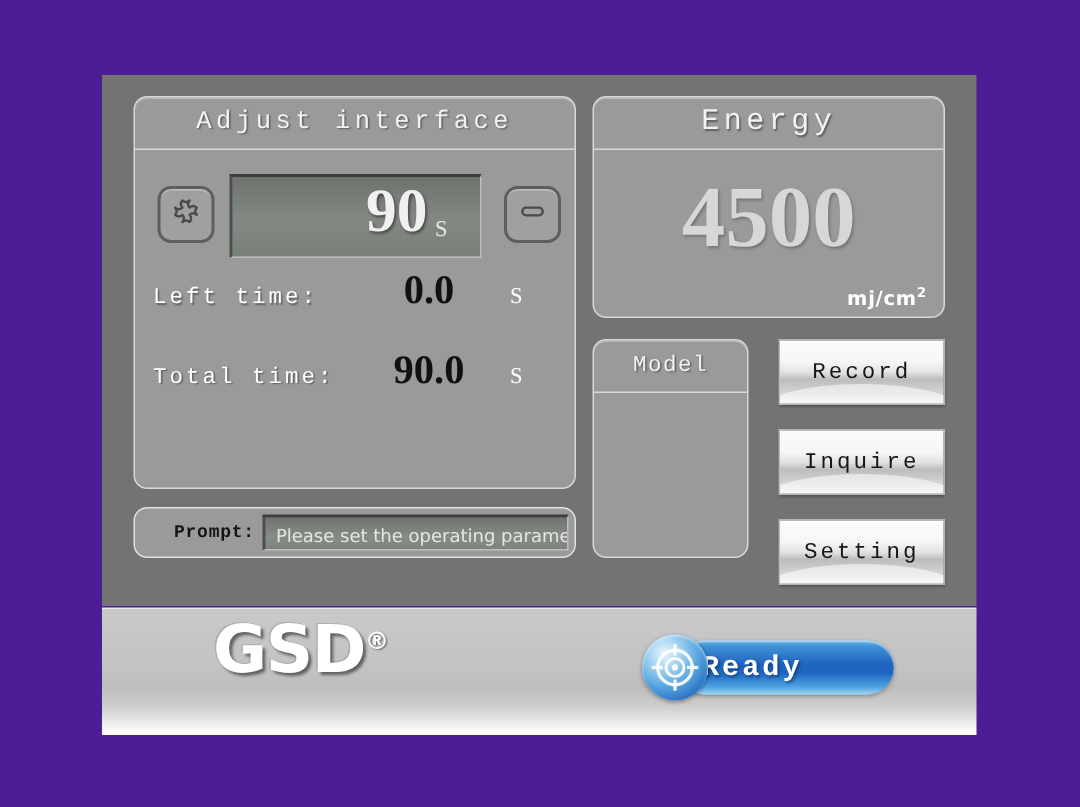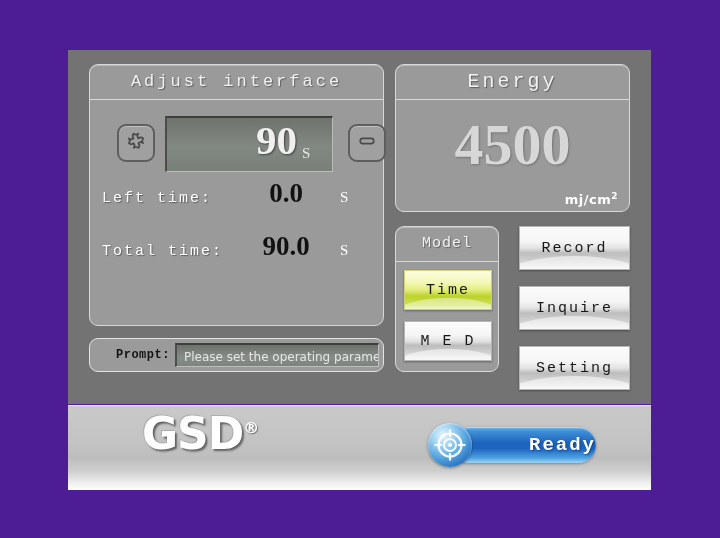--- a/index.html
+++ b/index.html
@@ -76,21 +76,21 @@
     width: 144px;
     height: 36px;
     border-radius: 18px;
     background: linear-gradient(to bottom,
                 #6cb8e8 0%, #3f8fd6 12%, #1e63bd 45%,
                 #1f65c0 60%, #4ea3e2 86%, #9fd4f2 100%);
     box-shadow: inset 0 1px 1px rgba(255,255,255,0.55),
                 0 1px 3px rgba(0,0,0,0.35);
     display: flex;
     align-items: center;
-    justify-content: flex-end;
+    justify-content: flex-start;
   }
   .ready-label {
     font-family: "Liberation Mono", monospace;
     font-size: 19px;
     font-weight: bold;
     color: #ffffff;
     letter-spacing: 2px;
     padding-left: 16px;
     text-shadow: 1px 1px 2px rgba(0,40,90,0.6);
   }
@@ -143,21 +143,20 @@
     height: 262px;
   }
   #adjust-panel .panel-title { font-size: 17px; }
 
   .stepper-row {
     position: absolute;
     left: 0;
     top: 14px;
     width: 295px;
     height: 62px;
-    margin-left: 12px;
   }
   .step-btn {
     position: absolute;
     top: 10px;
     width: 34px;
     height: 34px;
     border-radius: 9px;
     border: 2px solid #5e5e5e;
     background: #a0a0a0;
     box-shadow: inset 0 1px 0 rgba(255,255,255,0.35);
@@ -429,28 +428,20 @@
     <div class="panel" id="energy-panel">
       <div class="panel-title">Energy</div>
       <div class="panel-body">
         <div class="energy-value">4500</div>
         <div class="energy-unit"><span>mj/cm</span><sup>2</sup></div>
       </div>
     </div>
 
     <div class="panel" id="model-panel">
       <div class="panel-title">Model</div>
-      <div class="panel-body">
-        <div class="gloss-btn active" id="btn-time">
-          <span>Time</span>
-        </div>
-        <div class="gloss-btn" id="btn-med">
-          <span>M E D</span>
-        </div>
-      </div>
     </div>
 
     <div class="gloss-btn" id="btn-record">
       <span>Record</span>
     </div>
     <div class="gloss-btn" id="btn-inquire">
       <span>Inquire</span>
     </div>
     <div class="gloss-btn" id="btn-setting">
       <span>Setting</span>

